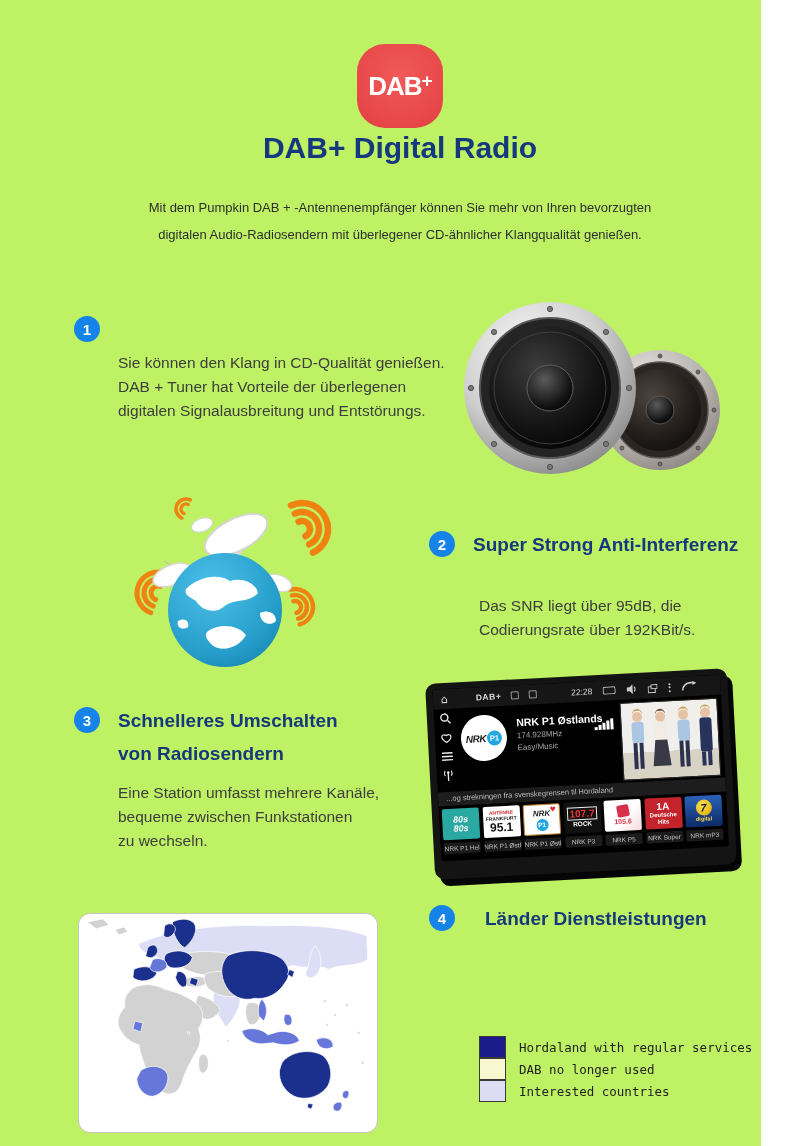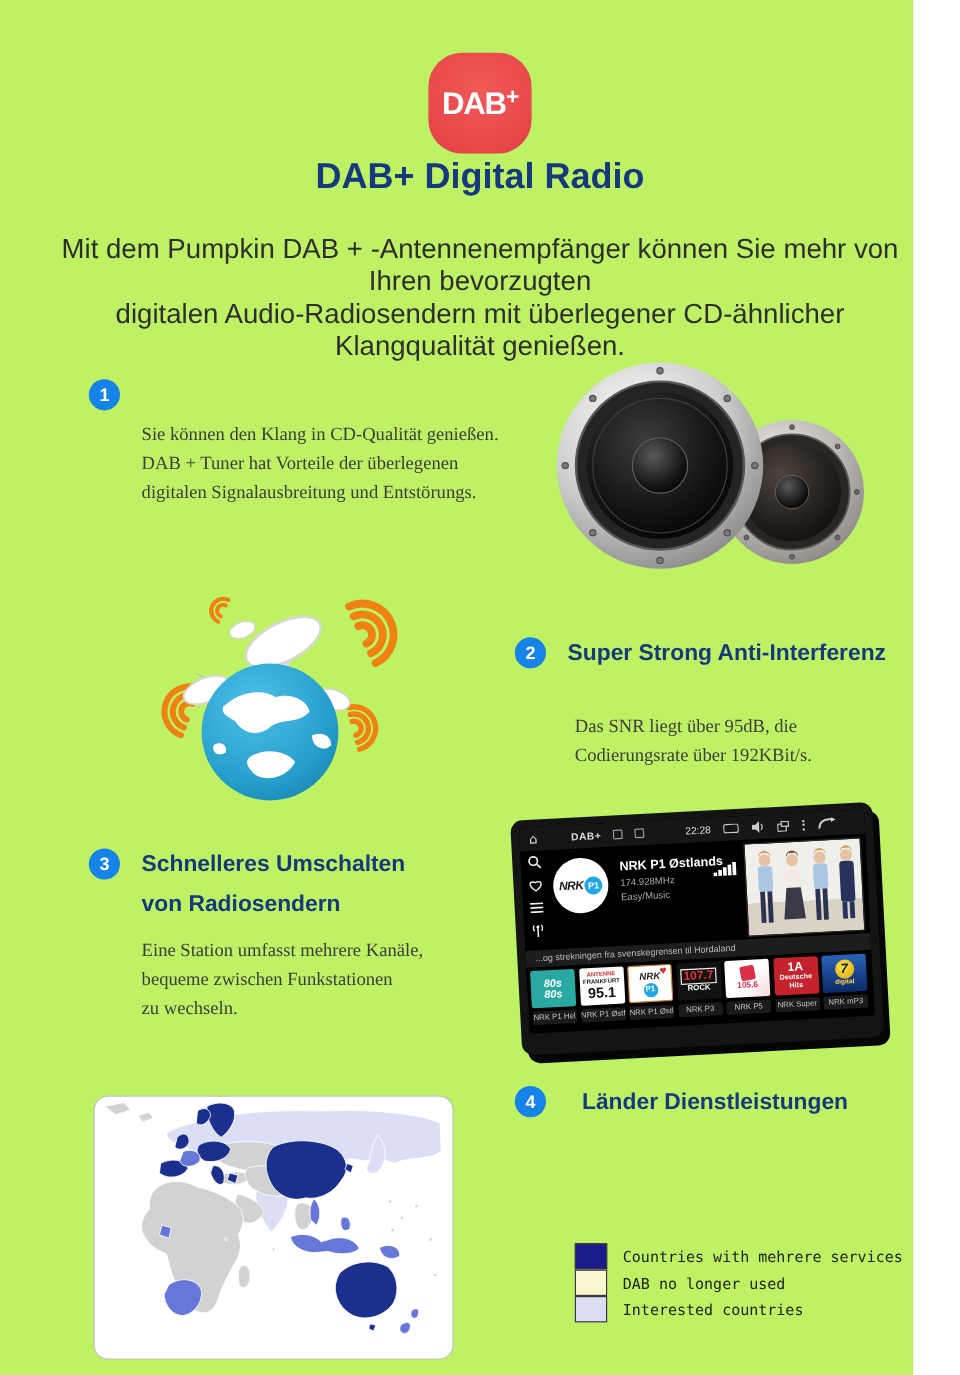--- a/index.html
+++ b/index.html
@@ -9,27 +9,27 @@
 
   
   .logo{position:absolute;left:357px;top:44px;width:86px;height:84px;border-radius:28px;
         background:radial-gradient(circle at 50% 38%,#f05a58 0%,var(--logo-red) 60%,#e23f42 100%);
         display:flex;align-items:center;justify-content:center;}
   .logo-text{color:#fff;font-weight:bold;font-size:26px;letter-spacing:-1px;}
   .logo-plus{font-size:19px;vertical-align:8px;font-weight:bold;}
   .title{position:absolute;left:0;top:131px;width:800px;text-align:center;
          font-size:30px;font-weight:bold;color:var(--accent-navy);}
   .intro{position:absolute;left:30px;top:194px;width:740px;text-align:center;
-         font-size:23px;line-height:27px;color:#2e2e2e;}
+         font-size:13px;line-height:27px;color:#2e2e2e;}
 
   
   .numcircle{position:absolute;width:26px;height:26px;border-radius:50%;background:var(--accent-blue);
              color:#fff;font-weight:bold;font-size:15px;display:flex;align-items:center;justify-content:center;}
   .feat-title{position:absolute;font-size:19px;font-weight:bold;color:var(--accent-navy);line-height:33px;}
-  .feat-body{position:absolute;font-size:15.5px;line-height:24px;color:var(--body-text);font-family:Liberation Serif, serif;}
+  .feat-body{position:absolute;font-size:15.5px;line-height:24px;color:var(--body-text);}
 
   
   .speakers{position:absolute;left:462px;top:296px;}
   
   .globe{position:absolute;left:120px;top:485px;}
 
   
   .radio{position:absolute;left:430px;top:676px;width:302px;height:196px;background:#141414;
          border-radius:10px;transform:rotate(-3deg);box-shadow:5px 7px 0 #050505;}
   .screen{position:absolute;left:7px;top:6px;width:288px;height:172px;background:#000;overflow:hidden;border-radius:3px;}
@@ -449,21 +449,21 @@
       <path class="m-tri" d="M207,102 C212,99 216,104 214,111 C209,115 205,110 207,102 Z"></path>
       <path class="m-tri" d="M239,127 C248,122 257,127 256,134 C249,138 241,136 239,127 Z"></path>
       <path class="m-tri" d="M266,180 C270,176 274,179 271,185 C268,188 264,185 266,180 Z"></path>
       <path class="m-tri" d="M257,192 C263,187 268,191 263,198 C259,201 254,197 257,192 Z"></path>
     </svg>
   </div>
 
   <div class="legend">
     <div class="lrow">
       <span class="swatch" style="background-color: rgb(27, 27, 140);"></span>
-      <span class="llabel">Countries with mehrere services</span>
+      <span class="llabel">Hordaland with regular services</span>
     </div>
     <div class="lrow">
       <span class="swatch" style="background-color: rgb(248, 247, 207);"></span>
       <span class="llabel">DAB no longer used</span>
     </div>
     <div class="lrow">
       <span class="swatch" style="background-color: rgb(220, 220, 242);"></span>
       <span class="llabel">Interested countries</span>
     </div>
   </div>

